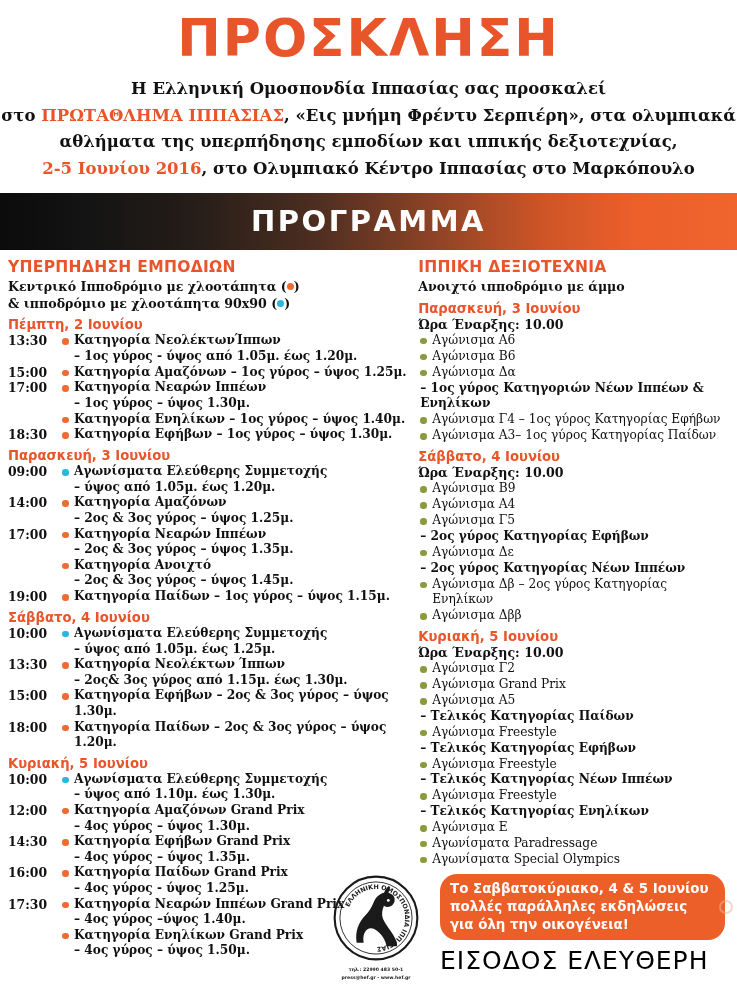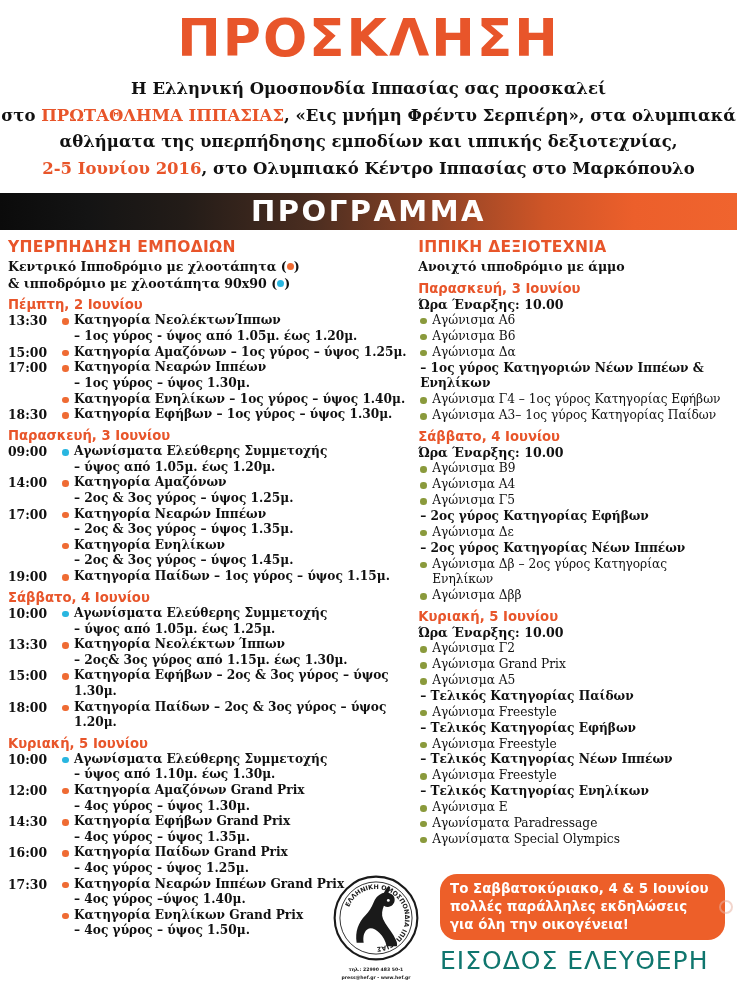--- a/index.html
+++ b/index.html
@@ -39,21 +39,21 @@
     font-size: 16.5px;
     line-height: 1.62;
     white-space: nowrap;
   }
   .intro-line.l1 { font-size: 16.5px; }
   .hl { color: #e8552a; }
 
   
   .program-banner {
     margin-top: 10px;
-    height: 37px;
+    height: 57px;
     background: linear-gradient(to right,
        #0b0b0b 0%, #141414 12%, #231c18 25%,
        #4a2d20 42%, #8a4226 58%, #cf5527 74%,
        #ec5f2b 86%, #f0642e 100%);
     display: flex;
     align-items: center;
     justify-content: center;
   }
   .program-banner .label {
     color: #ffffff;
@@ -212,21 +212,21 @@
     font-weight: bold;
     font-size: 13.4px;
     line-height: 1.33;
     border-radius: 17px;
   }
   .free-entry {
     margin-top: 6px;
     font-family: "DejaVu Sans", "Liberation Sans", sans-serif;
     font-size: 25px;
     letter-spacing: 1px;
-    color: #0f766e;
+    color: #000000;
     white-space: nowrap;
   }
   .edge-mark {
     position: absolute;
     right: 4px;
     bottom: 74px;
     width: 14px; height: 14px;
     border: 2px solid #e7b3a2;
     border-radius: 50%;
     opacity: .55;
@@ -342,21 +342,21 @@
               <div class="bullet">
                 <i class="dot-orange"></i>
               </div>
               <div class="evt-text">Κατηγορία Νεαρών Ιππέων</div>
             </div>
             <div class="sub">– 2ος &amp; 3ος γύρος – ύψος 1.35μ.</div>
             <div class="evt-line">
               <div class="bullet">
                 <i class="dot-orange"></i>
               </div>
-              <div class="evt-text">Κατηγορία Ενηλίκων</div>
+              <div class="evt-text">Κατηγορία Ανοιχτό</div>
             </div>
             <div class="sub">– 2ος &amp; 3ος γύρος – ύψος 1.45μ.</div>
           </div>
         </div>
         <div class="sched-row">
           <div class="time">19:00</div>
           <div class="evt">
             <div class="evt-line">
               <div class="bullet">
                 <i class="dot-orange"></i>

